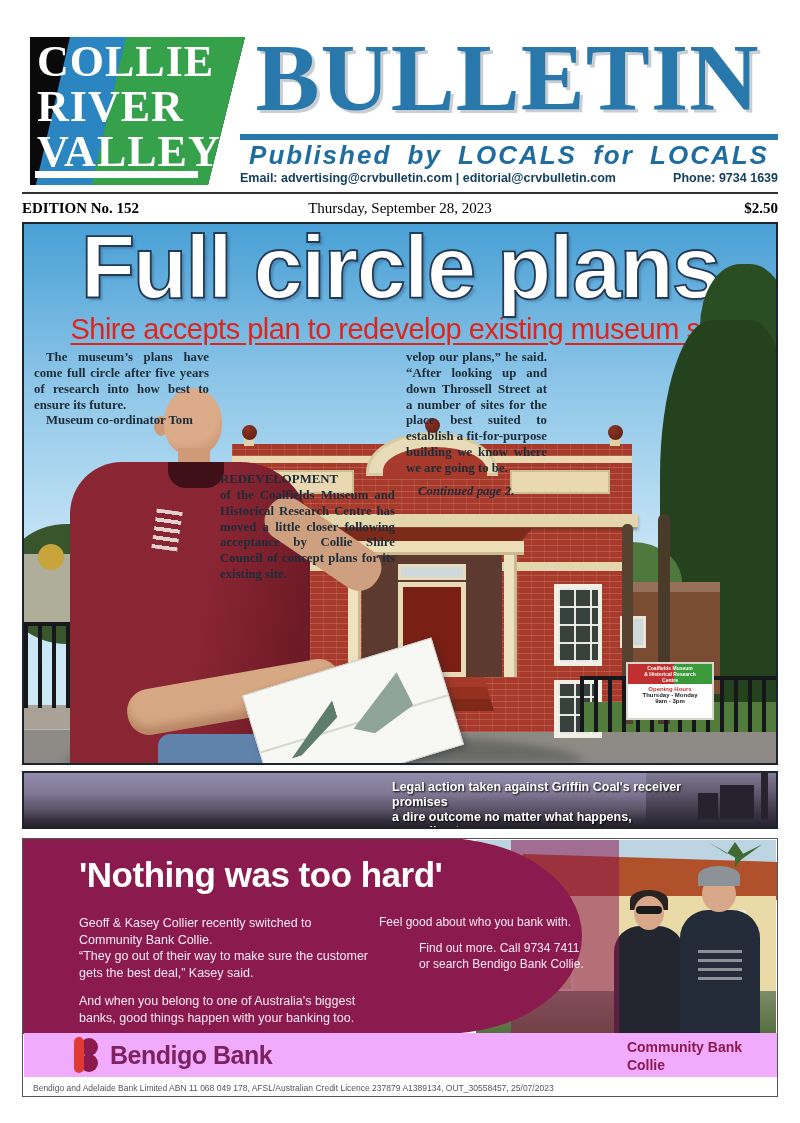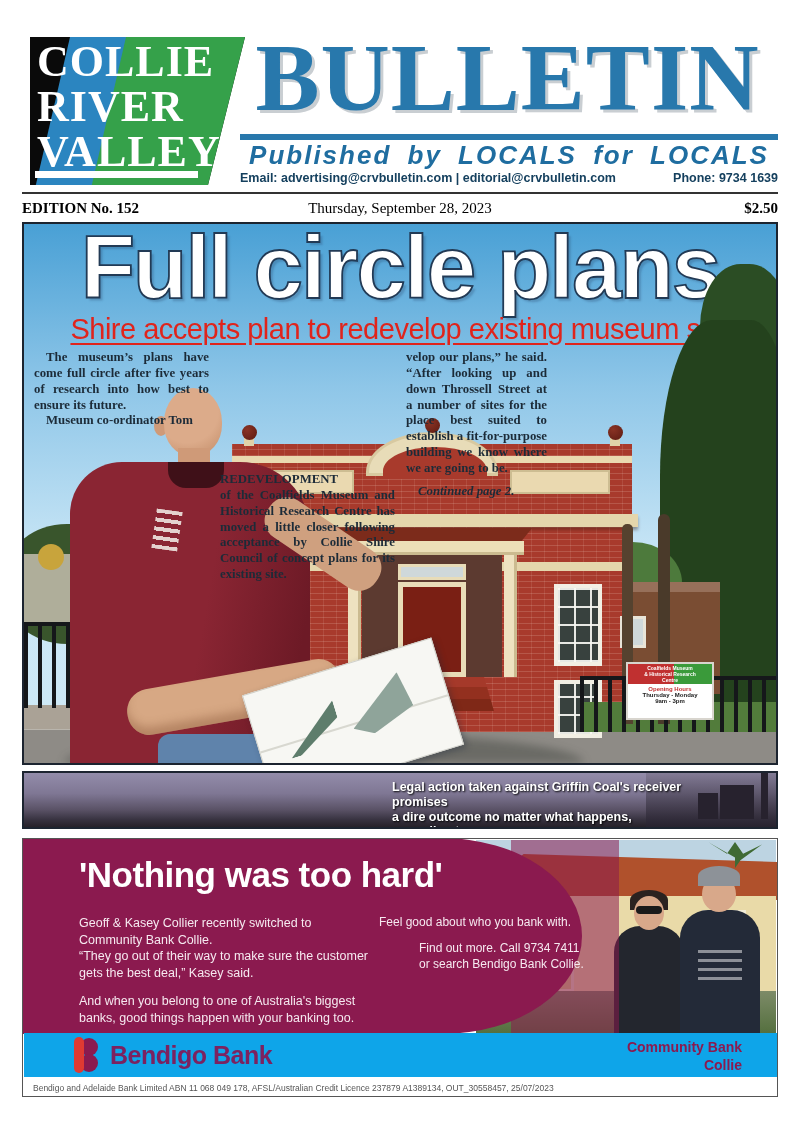--- a/index.html
+++ b/index.html
@@ -199,25 +199,25 @@
       background:repeating-linear-gradient(0deg,rgba(255,255,255,.8) 0 3px, transparent 3px 9px); opacity:.6; }
   .ad-curve { position:absolute; left:-1px; top:-1px; width:560px; height:196px; background:#8b1a4f;
               border-radius:0 50% 50% 0 / 0 100% 100% 0; }
   .ad-tint { position:absolute; left:488px; top:1px; width:108px; height:193px; background:rgba(139,26,79,.55); }
   .ad-head { position:absolute; left:56px; top:16px; font-size:35px; font-weight:bold; color:#fff;
              letter-spacing:-0.5px; }
   .ad-body { position:absolute; left:56px; top:76px; width:290px; font-size:12.5px; color:#f6e9f0; line-height:1.32; }
   .ad-body .p3 { margin-top:12px; }
   .ad-right { position:absolute; left:356px; top:76px; width:205px; font-size:12px; color:#f6e9f0; line-height:1.32; }
   .ad-right .bold { font-weight:normal; margin-top:10px;margin-left:40px; }
-  .ad-footer { position:absolute; left:1px; top:194px; width:754px; height:44px; background:#0ea5e9;
+  .ad-footer { position:absolute; left:1px; top:194px; width:754px; height:44px; background:#f0abfc;
                display:flex; align-items:center; }
   .bank-logo { margin-left:48px; display:flex; align-items:center; gap:10px; }
   .bank-name { font-size:25px; font-weight:bold; color:#7c2260; letter-spacing:-0.5px; }
-  .community { position:absolute; right:36px; top:6px; text-align:right; font-size:14px; font-weight:bold;
+  .community { position:absolute; right:36px; top:6px; text-align:left; font-size:14px; font-weight:bold;
                color:#8b1a4f; line-height:1.25; }
   .fine-print { position:absolute; left:10px; top:244px; font-size:8.5px; color:#555; }
 </style>
 </head>
 <body>
 
 <div class="page">
 
   <div class="masthead">
     <div class="logo-block">

